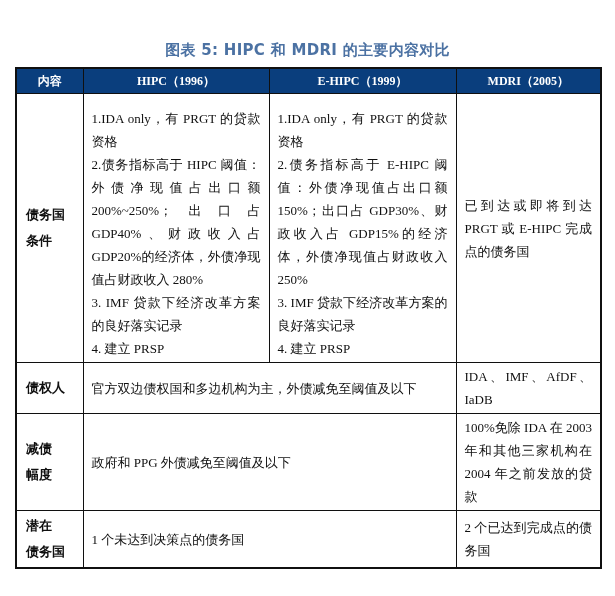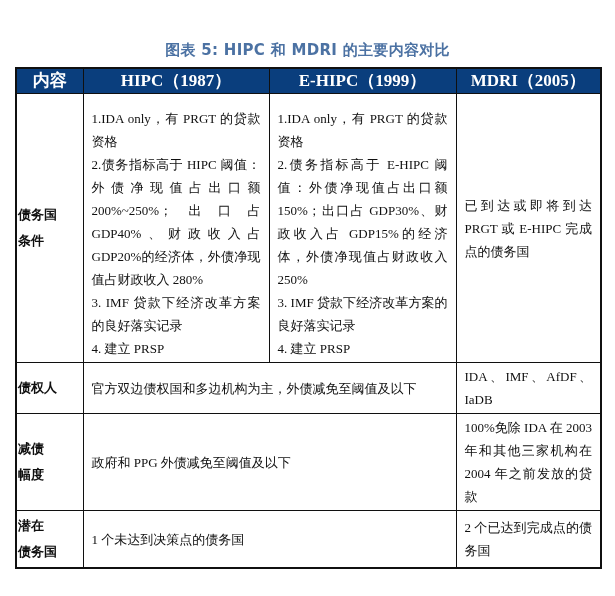--- a/index.html
+++ b/index.html
@@ -39,29 +39,29 @@
     color: #101010;
     padding: 2px 8px;
     vertical-align: middle;
     line-height: 23px;
   }
   thead th {
     background: #0a3e7d;
     color: #ffffff;
     font-weight: bold;
     text-align: center;
-    font-size: 17px;
+    font-size: 12px;
     height: 24px;
     line-height: 20px;
     padding: 2px 2px;
   }
   th.rowlabel {
     text-align: left;
     font-weight: bold;
-    padding-left: 1px;
+    padding-left: 9px;
     white-space: pre-line;
     line-height: 26px;
   }
   th.rowlabel.plain { font-weight: bold; }
 
   td.cell {
     text-align: justify;
     white-space: pre-line;
   }
   td.v-top { vertical-align: top; padding-top: 13px; }
@@ -82,21 +82,21 @@
   <table class="cmp">
     <colgroup>
       <col class="c-label">
         <col class="c-hipc">
         <col class="c-ehipc">
         <col class="c-mdri">
     </colgroup>
     <thead>
       <tr>
         <th>内容</th>
-        <th>HIPC（1987）</th>
+        <th>HIPC（1996）</th>
         <th>E-HIPC（1999）</th>
         <th>MDRI（2005）</th>
       </tr>
     </thead>
     <tbody>
       <tr class="r-conditions">
         <th class="rowlabel">债务国
 条件</th>
         <td class="cell v-top">1.IDA only，有 PRGT 的贷款资格
 2.债务指标高于 HIPC 阈值：外债净现值占出口额 200%~250%；出口占 GDP40%、财政收入占 GDP20%的经济体，外债净现值占财政收入 280%

